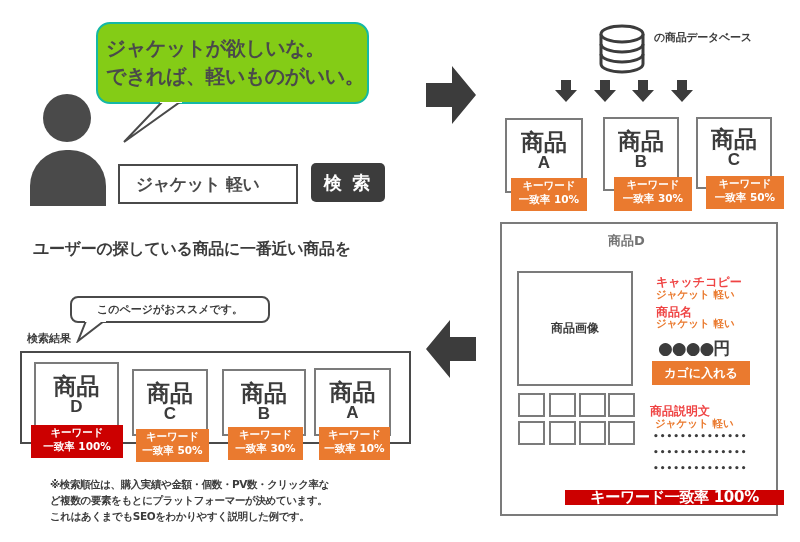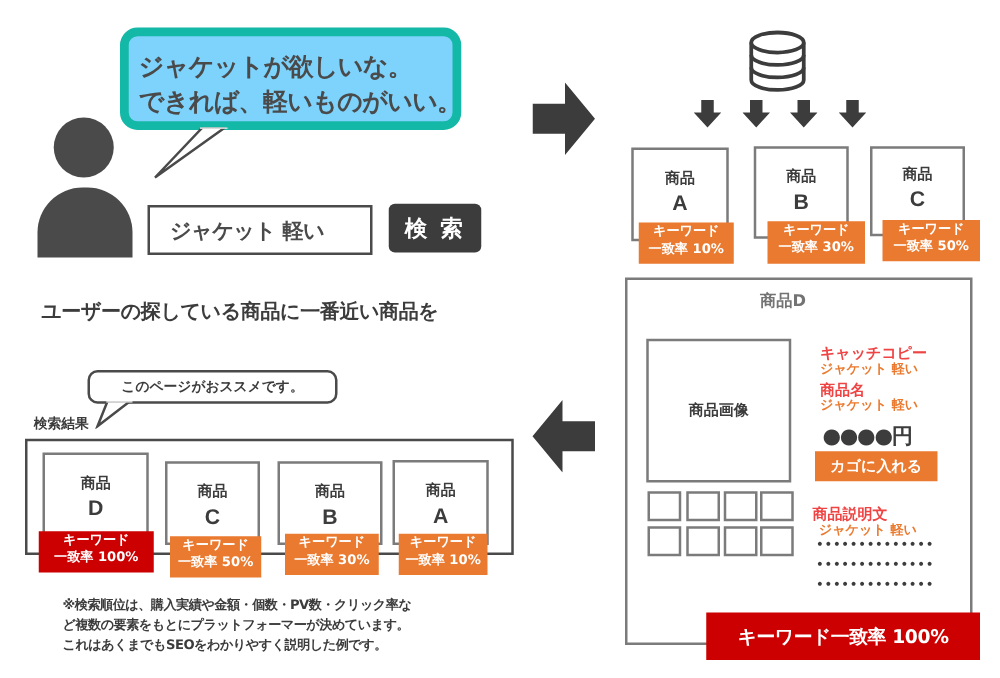--- a/index.html
+++ b/index.html
@@ -5,55 +5,55 @@
   * { box-sizing: border-box; margin: 0; padding: 0; }
   html, body { width: 800px; height: 542px; background: #ffffff; overflow: hidden; }
   body { position: relative; font-family: "DejaVu Sans", "Liberation Sans", sans-serif; color: #3c3c3c; font-weight: bold; }
   .abs { position: absolute; }
 
   
   .person-head { left: 43px; top: 94px; width: 48px; height: 48px; border-radius: 50%; background: #4a4a4a; }
   .person-body { left: 30px; top: 150px; width: 76px; height: 56px; background: #4a4a4a; border-radius: 36px 36px 0 0; }
 
   
-  .bubble { left: 96px; top: 22px; width: 273px; height: 82px; border: 7px solid #14b8a6; border-radius: 14px; background: #7dd3fc; padding: 10px 0 0 8px; }
+  .bubble { left: 96px; top: 22px; width: 273px; height: 82px; border: 2px solid #14b8a6; border-radius: 14px; background: #84cc16; padding: 10px 0 0 8px; }
   .bubble-text { font-size: 20px; line-height: 28px; color: #4a4a4a; letter-spacing: -0.5px; white-space: nowrap; }
   .bubble-tail { left: 118px; top: 102px; }
 
   
   .search-input { left: 118px; top: 164px; width: 180px; height: 40px; border: 2px solid #4a4a4a; background: #fff; font-size: 17px; color: #4a4a4a; display: flex; align-items: center; padding-left: 16px; letter-spacing: -0.5px; }
   .search-button { left: 311px; top: 163px; width: 74px; height: 39px; background: #3c3c3c; color: #fff; border-radius: 5px; font-size: 18px; display: flex; align-items: center; justify-content: center; letter-spacing: 2px; }
 
   
   .arrow-right { left: 426px; top: 66px; }
   .arrow-left { left: 424px; top: 320px; }
 
   
   .db-icon { left: 598px; top: 24px; }
   .db-label { left: 654px; top: 30px; font-size: 11px; line-height: 16px; color: #3c3c3c; white-space: nowrap; letter-spacing: -0.3px; }
   .down-arrow { top: 80px; }
 
   
   .card { background: #fff; border: 2px solid #7b7b7b; text-align: center; }
-  .card-title { font-size: 12px; line-height: 20px; color: #3c3c3c; }
+  .card-title { font-size: 23px; line-height: 20px; color: #3c3c3c; }
   .card-letter { font-size: 17px; line-height: 22px; color: #3c3c3c; font-family: "Liberation Sans", sans-serif; font-weight: bold; }
   .badge { background: #ea7a2f; color: #fff; text-align: center; font-size: 10.5px; line-height: 14px; padding-top: 0; }
   .badge-red { background: #cc0000; }
 
   
   .detail { left: 500px; top: 222px; width: 278px; height: 294px; border: 2px solid #7b7b7b; background: #fff; }
   .detail-title { left: 608px; top: 232px; font-size: 13px; color: #737373; }
   .detail-image { left: 517px; top: 271px; width: 116px; height: 115px; border: 2px solid #7b7b7b; background: #fff; display: flex; align-items: center; justify-content: center; font-size: 12px; color: #3c3c3c; }
   .thumb { width: 27px; height: 24px; border: 2px solid #7b7b7b; background: #fff; }
   .detail-label { font-size: 12px; color: #ef4444; white-space: nowrap; }
   .detail-value { font-size: 10.5px; color: #ea7a2f; white-space: nowrap; }
   .price { left: 658px; top: 337px; font-size: 17px; color: #3c3c3c; letter-spacing: -1px; white-space: nowrap; }
   .cart-button { left: 652px; top: 361px; width: 98px; height: 24px; background: #ea7a2f; color: #fff; font-size: 12px; display: flex; align-items: center; justify-content: center; }
   .dots { font-size: 9px; color: #3c3c3c; letter-spacing: 1px; white-space: nowrap; }
-  .match-banner { left: 565px; top: 490px; width: 219px; height: 38px; background: #cc0000; color: #fff; font-size: 15px; display: flex; align-items: center; justify-content: center; white-space: nowrap; letter-spacing: -0.3px; }
+  .match-banner { left: 565px; top: 490px; width: 219px; height: 15px; background: #cc0000; color: #fff; font-size: 15px; display: flex; align-items: center; justify-content: center; white-space: nowrap; letter-spacing: -0.3px; }
 
   
   .headline { left: 33px; top: 237px; font-size: 16px; line-height: 23px; color: #3c3c3c; white-space: nowrap; letter-spacing: -0.3px; }
 
   .rec-bubble { left: 70px; top: 296px; width: 200px; height: 27px; border: 2px solid #4a4a4a; border-radius: 8px; background: #fff; font-size: 11px; color: #3c3c3c; display: flex; align-items: center; justify-content: center; white-space: nowrap; }
   .rec-tail { left: 76px; top: 321px; }
 
   .results-label { left: 27px; top: 331px; font-size: 11px; color: #3c3c3c; }
   .results-frame { left: 20px; top: 351px; width: 391px; height: 93px; border: 2px solid #4a4a4a; background: #fff; }
 
@@ -88,20 +88,21 @@
 
 <svg class="abs db-icon" width="48" height="50">
   <g fill="#fff" stroke="#3c3c3c" stroke-width="3">
     <path d="M3,10 L3,40 A21,8 0 0 0 45,40 L45,10"></path>
     <ellipse cx="24" cy="10" rx="21" ry="8"></ellipse>
     <path d="M3,20 A21,8 0 0 0 45,20" fill="none"></path>
     <path d="M3,30 A21,8 0 0 0 45,30" fill="none"></path>
   </g>
 </svg>
 <div class="abs db-label">
+  <div>の商品データベース</div>
 </div>
 
 <svg class="abs down-arrow" style="left:555px" width="22" height="24">
     <polygon points="6,0 16,0 16,10 22,10 11,22 0,10 6,10" fill="#3c3c3c"></polygon>
   </svg>
 <svg class="abs down-arrow" style="left:594px" width="22" height="24">
     <polygon points="6,0 16,0 16,10 22,10 11,22 0,10 6,10" fill="#3c3c3c"></polygon>
   </svg>
 <svg class="abs down-arrow" style="left:632px" width="22" height="24">
     <polygon points="6,0 16,0 16,10 22,10 11,22 0,10 6,10" fill="#3c3c3c"></polygon>

